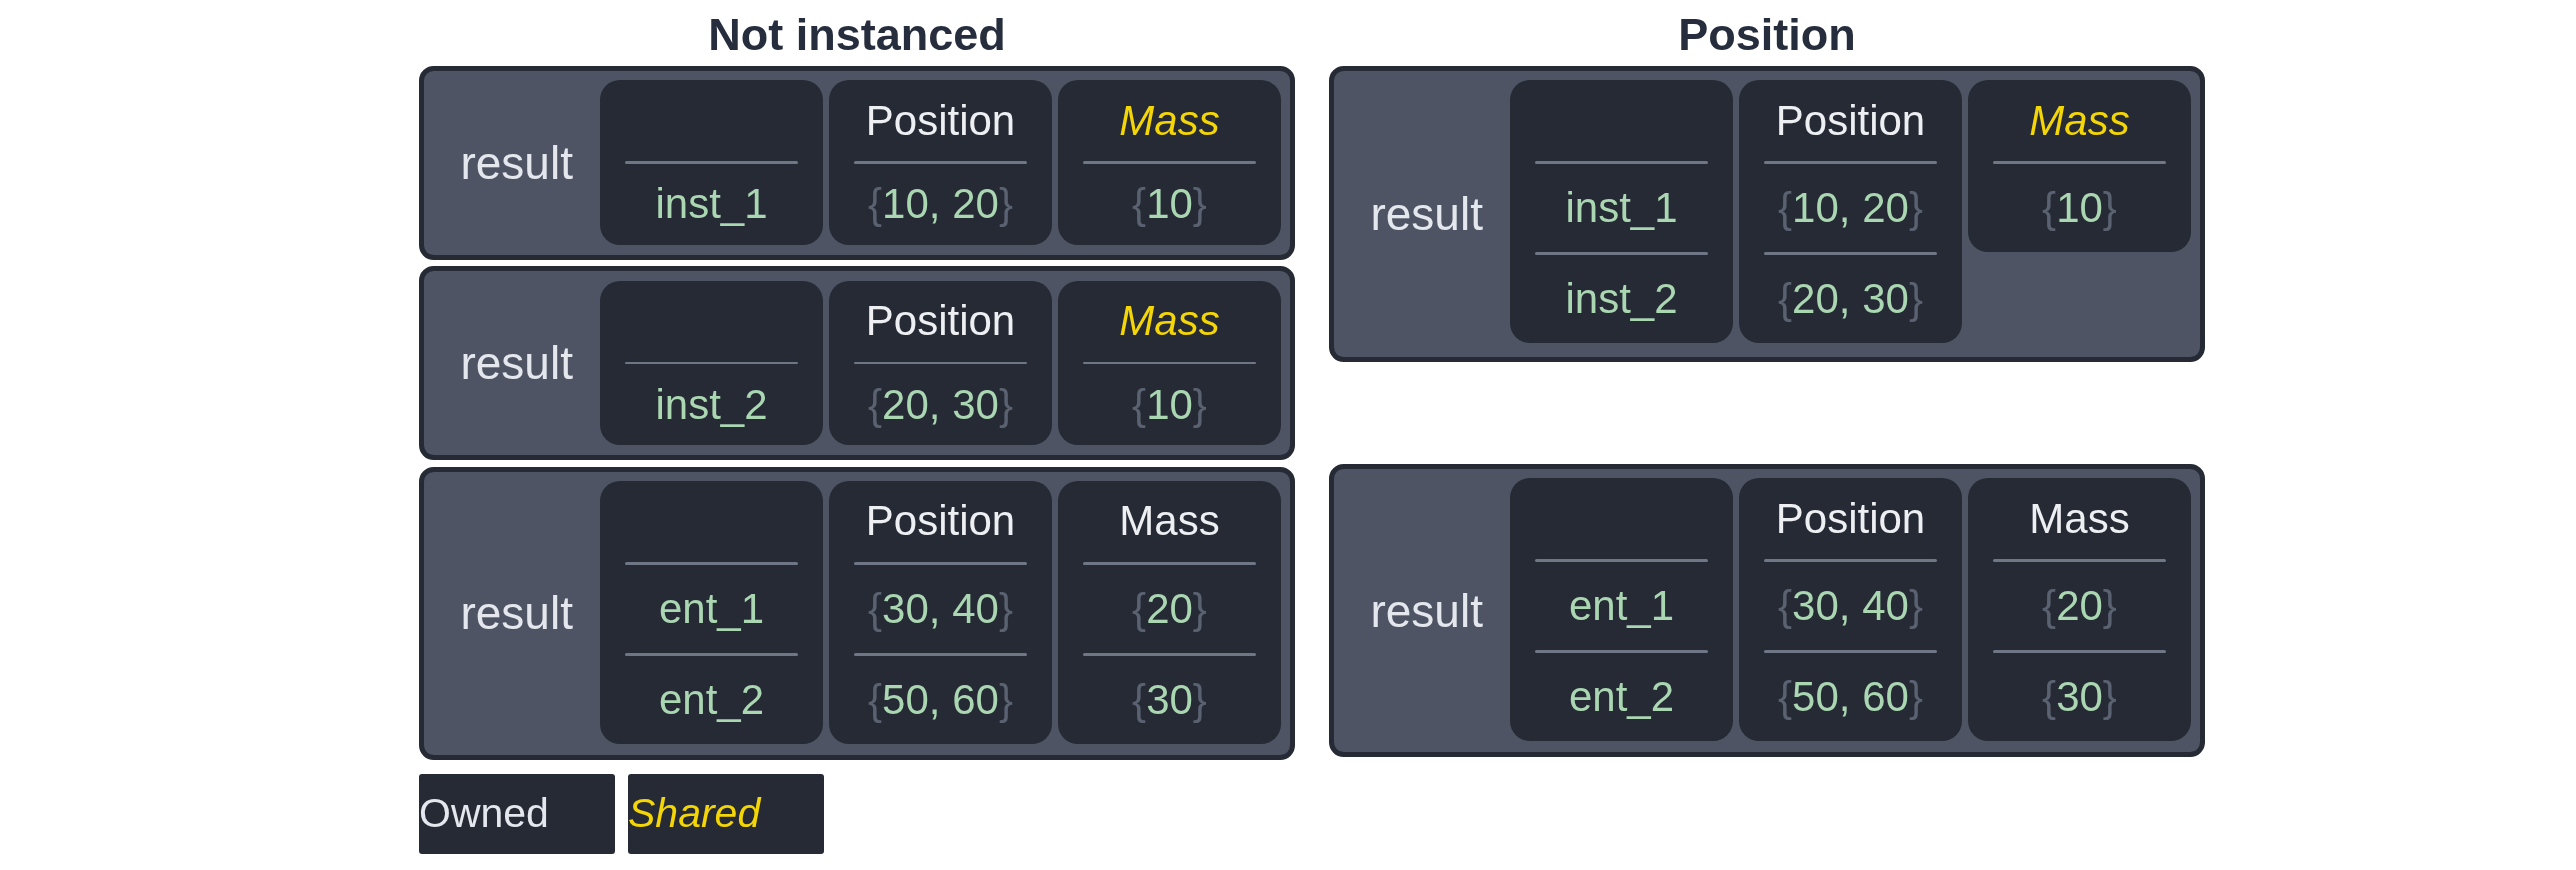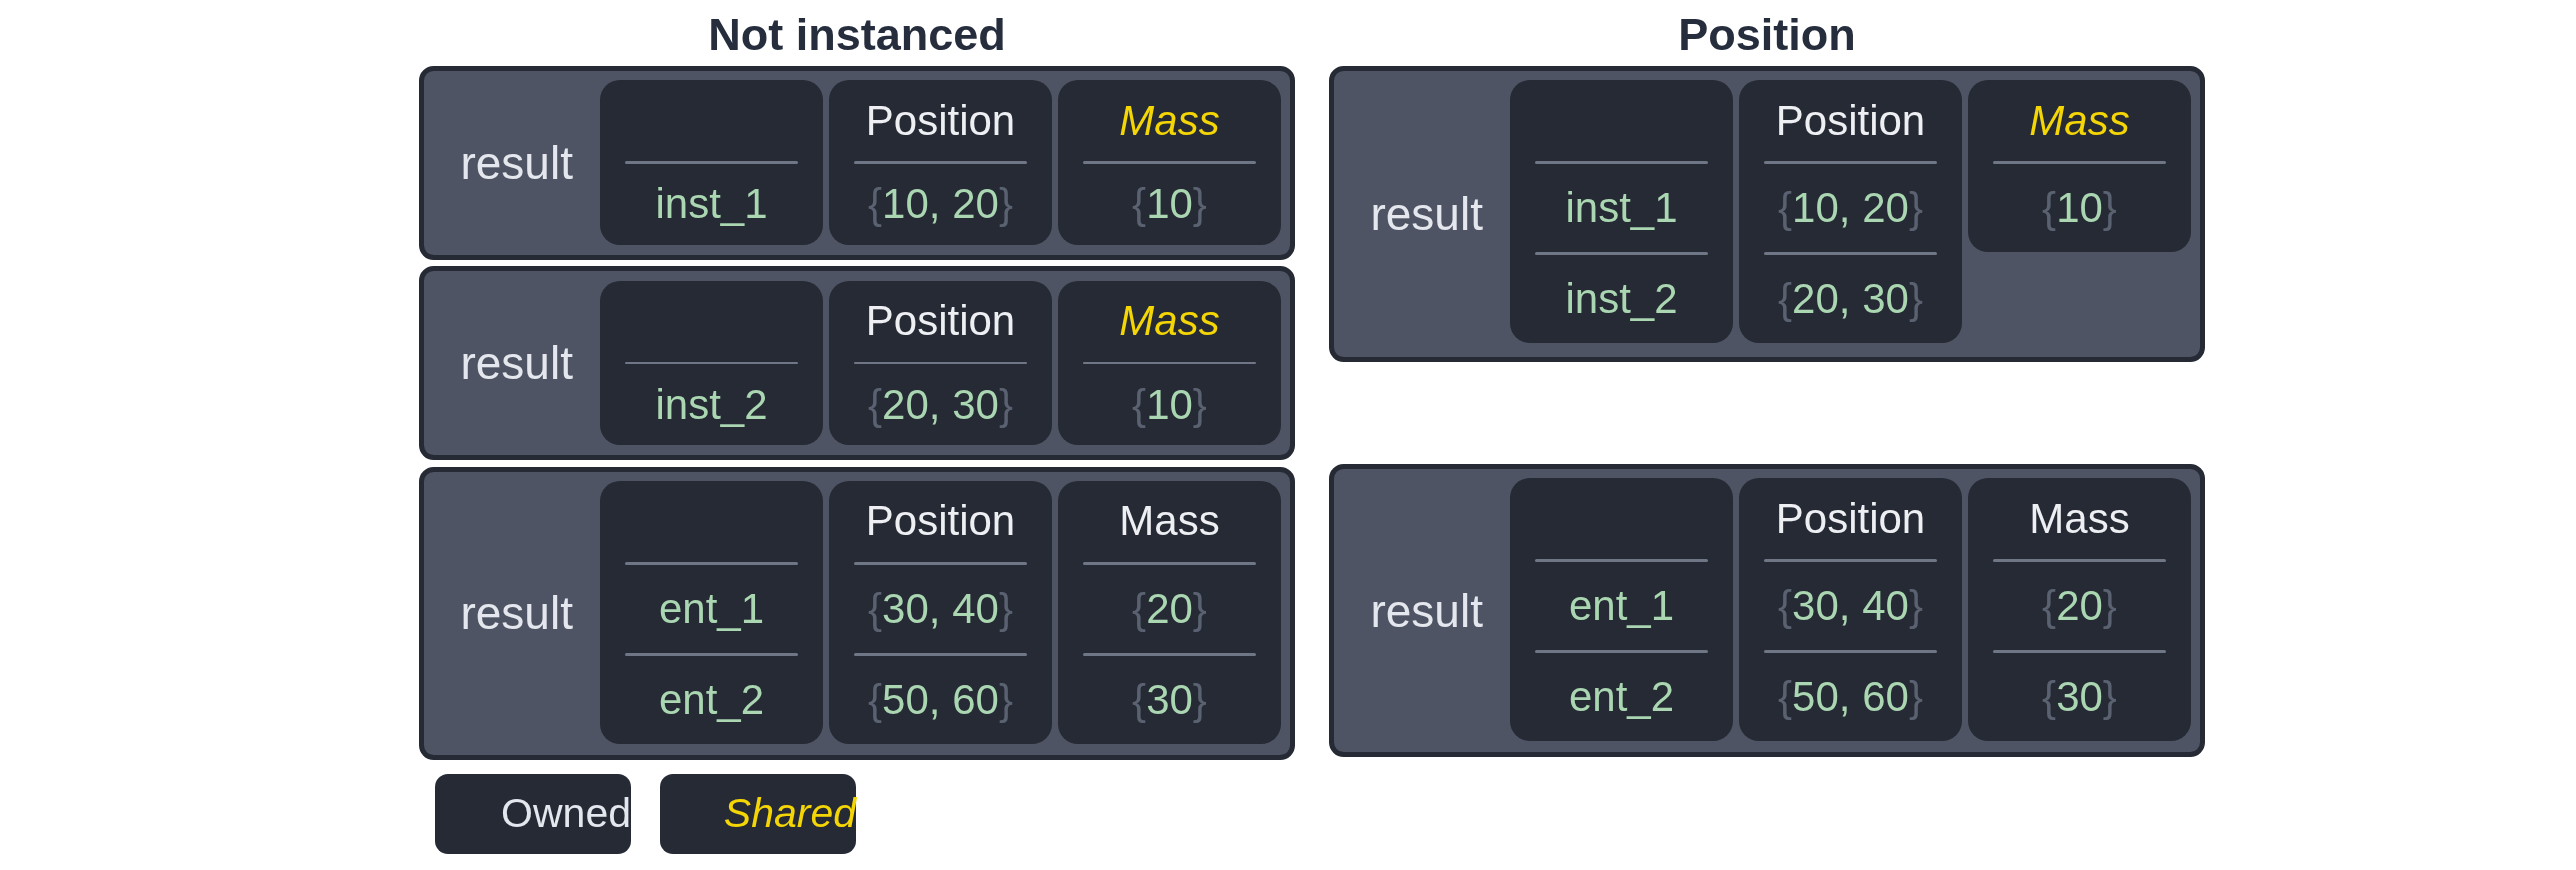--- a/index.html
+++ b/index.html
@@ -102,26 +102,25 @@
     display: flex;
     gap: 13px;
     margin-top: 13.8px;
   }
   .chip {
     box-sizing: border-box;
     width: 196px;
     height: 80px;
     display: flex;
     align-items: center;
-    justify-content: flex-end;
+    justify-content: flex-start;
     background: var(--cell-fill, #252a34);
-    border-radius: 13px;
+    border-radius: 3px;
     font-size: 41px;
     color: var(--label-text, #e4e7ed);
-    margin-left: 16px;
   }
   .chip.shared {
     color: var(--shared-text, #f4d506);
     font-style: italic;
   }
 </style>
 </head>
 <body>
 
 <div class="canvas">

